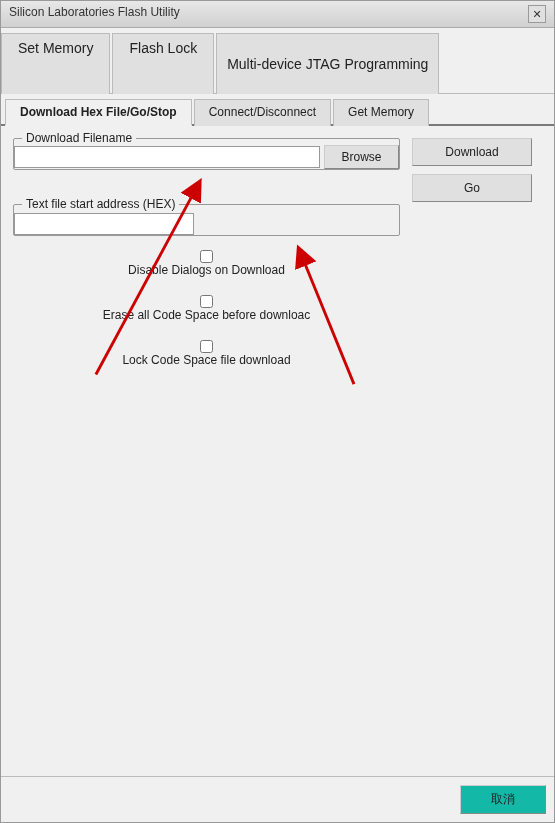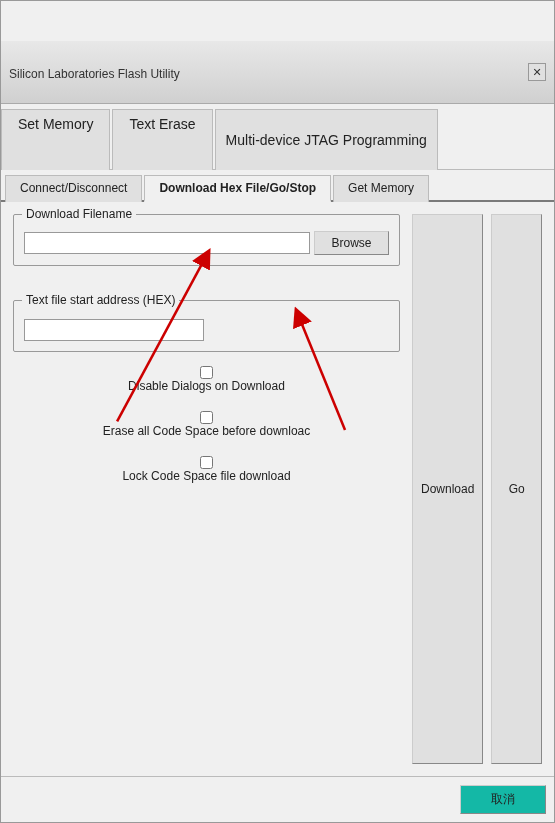--- a/index.html
+++ b/index.html
@@ -21,27 +21,26 @@
       width: 555px;
       height: 823px;
       background: #f0f0f0;
       border: 1px solid #999;
       display: flex;
       flex-direction: column;
     }
 
     .title-bar {
       background: linear-gradient(to bottom, #e8e8e8, #d0d0d0);
-      padding: 22px 8px;
+      padding: 4px 8px;
       display: flex;
       justify-content: space-between;
-      align-items: flex-end;
+      align-items: flex-start;
       border-bottom: 1px solid #aaa;
       flex-shrink: 0;
-      margin-top: 40px;
     }
 
     .title-bar-text {
       font-size: 12px;
       color: #333;
       font-weight: normal;
     }
 
     .close-btn {
       width: 18px;
@@ -122,28 +121,27 @@
     .left-panel {
       flex: 1;
       display: flex;
       flex-direction: column;
       gap: 10px;
     }
 
     .right-panel {
       width: 130px;
       display: flex;
-      flex-direction: row;
+      flex-direction: column;
       gap: 8px;
     }
 
     .group-box {
       border: 1px solid #999;
       border-radius: 2px;
-      padding: 10px;
       position: relative;
     }
 
     .group-box-title {
       position: absolute;
       top: -8px;
       left: 8px;
       background: #f0f0f0;
       padding: 0 4px;
       font-size: 12px;
@@ -261,27 +259,27 @@
 
 <div class="window">
 
   <div class="title-bar">
     <span class="title-bar-text">Silicon Laboratories Flash Utility</span>
     <div class="close-btn">✕</div>
   </div>
 
   <div class="tabs-row">
     <div class="tab">Set Memory</div>
-    <div class="tab">Text Erase</div>
+    <div class="tab">Flash Lock</div>
     <div class="tab tab-wide">Multi-device JTAG Programming</div>
   </div>
 
   <div class="subtabs-row">
+    <div class="subtab active">Download Hex File/Go/Stop</div>
     <div class="subtab">Connect/Disconnect</div>
-    <div class="subtab active">Download Hex File/Go/Stop</div>
     <div class="subtab">Get Memory</div>
   </div>
 
   <div class="content">
 
     <div class="left-panel">
 
       <div class="group-box">
         <span class="group-box-title">Download Filename</span>
         <div class="file-row">

